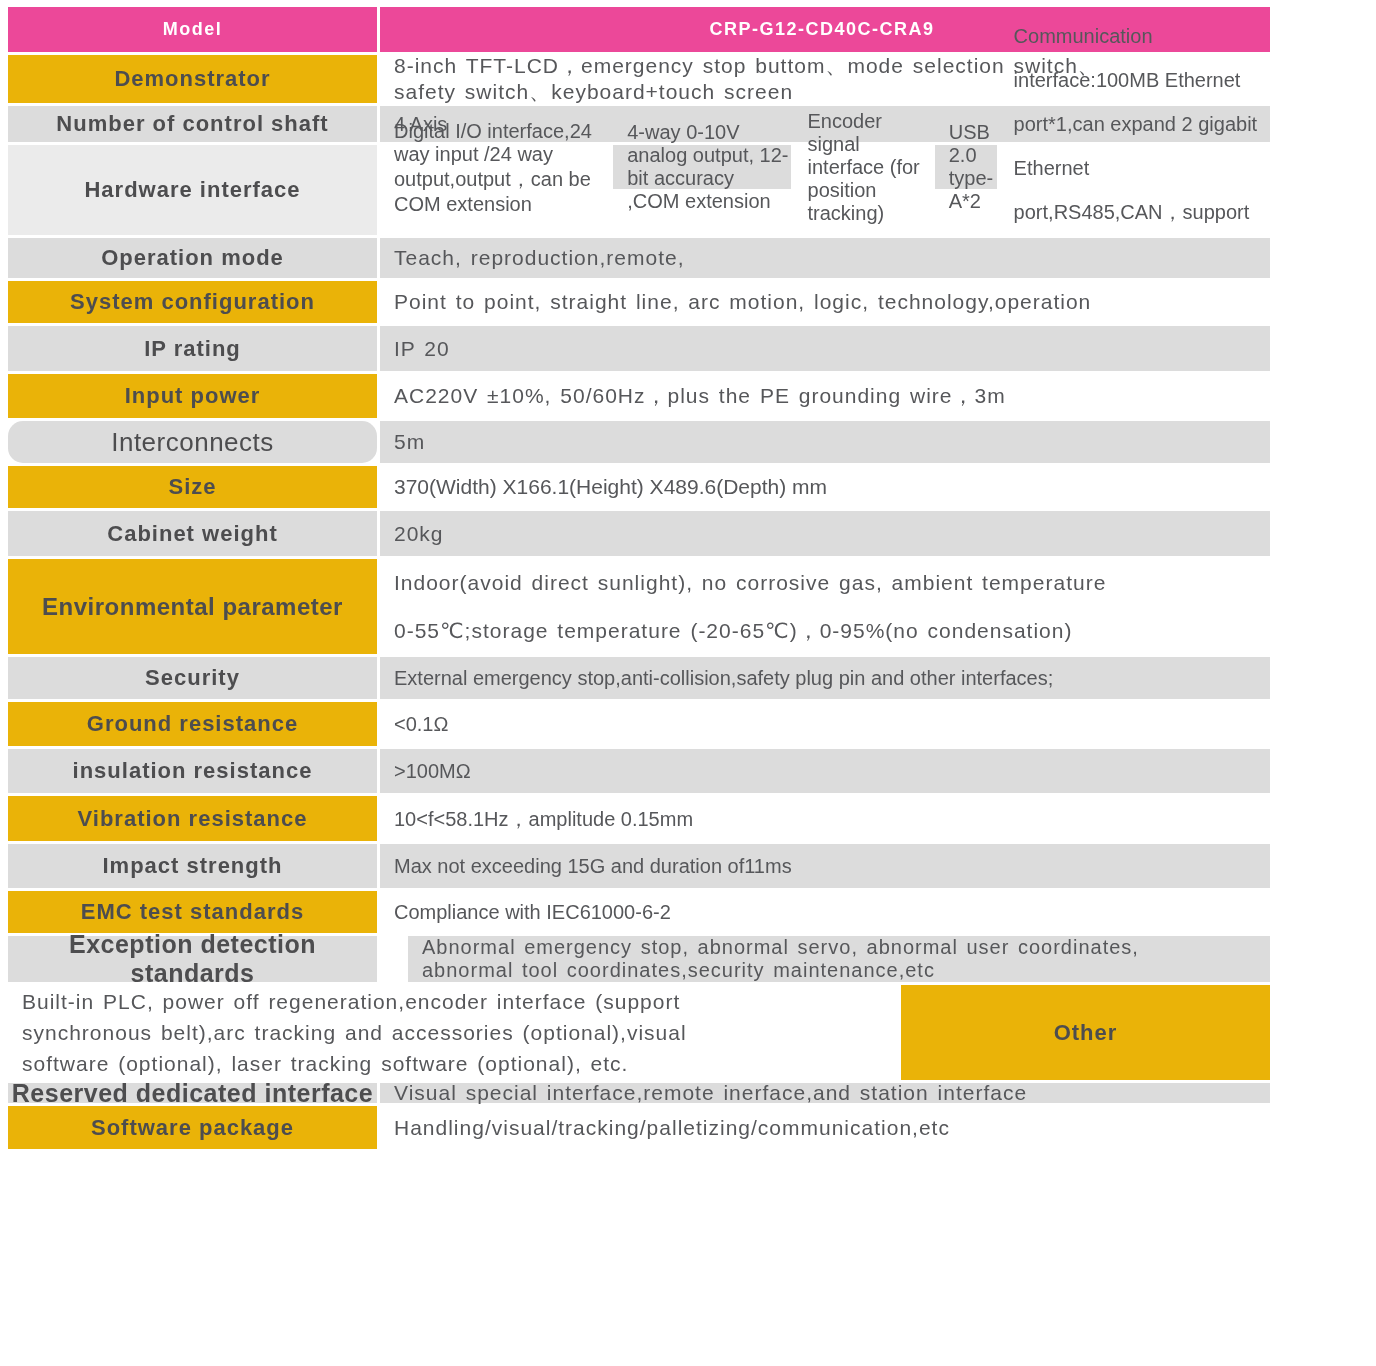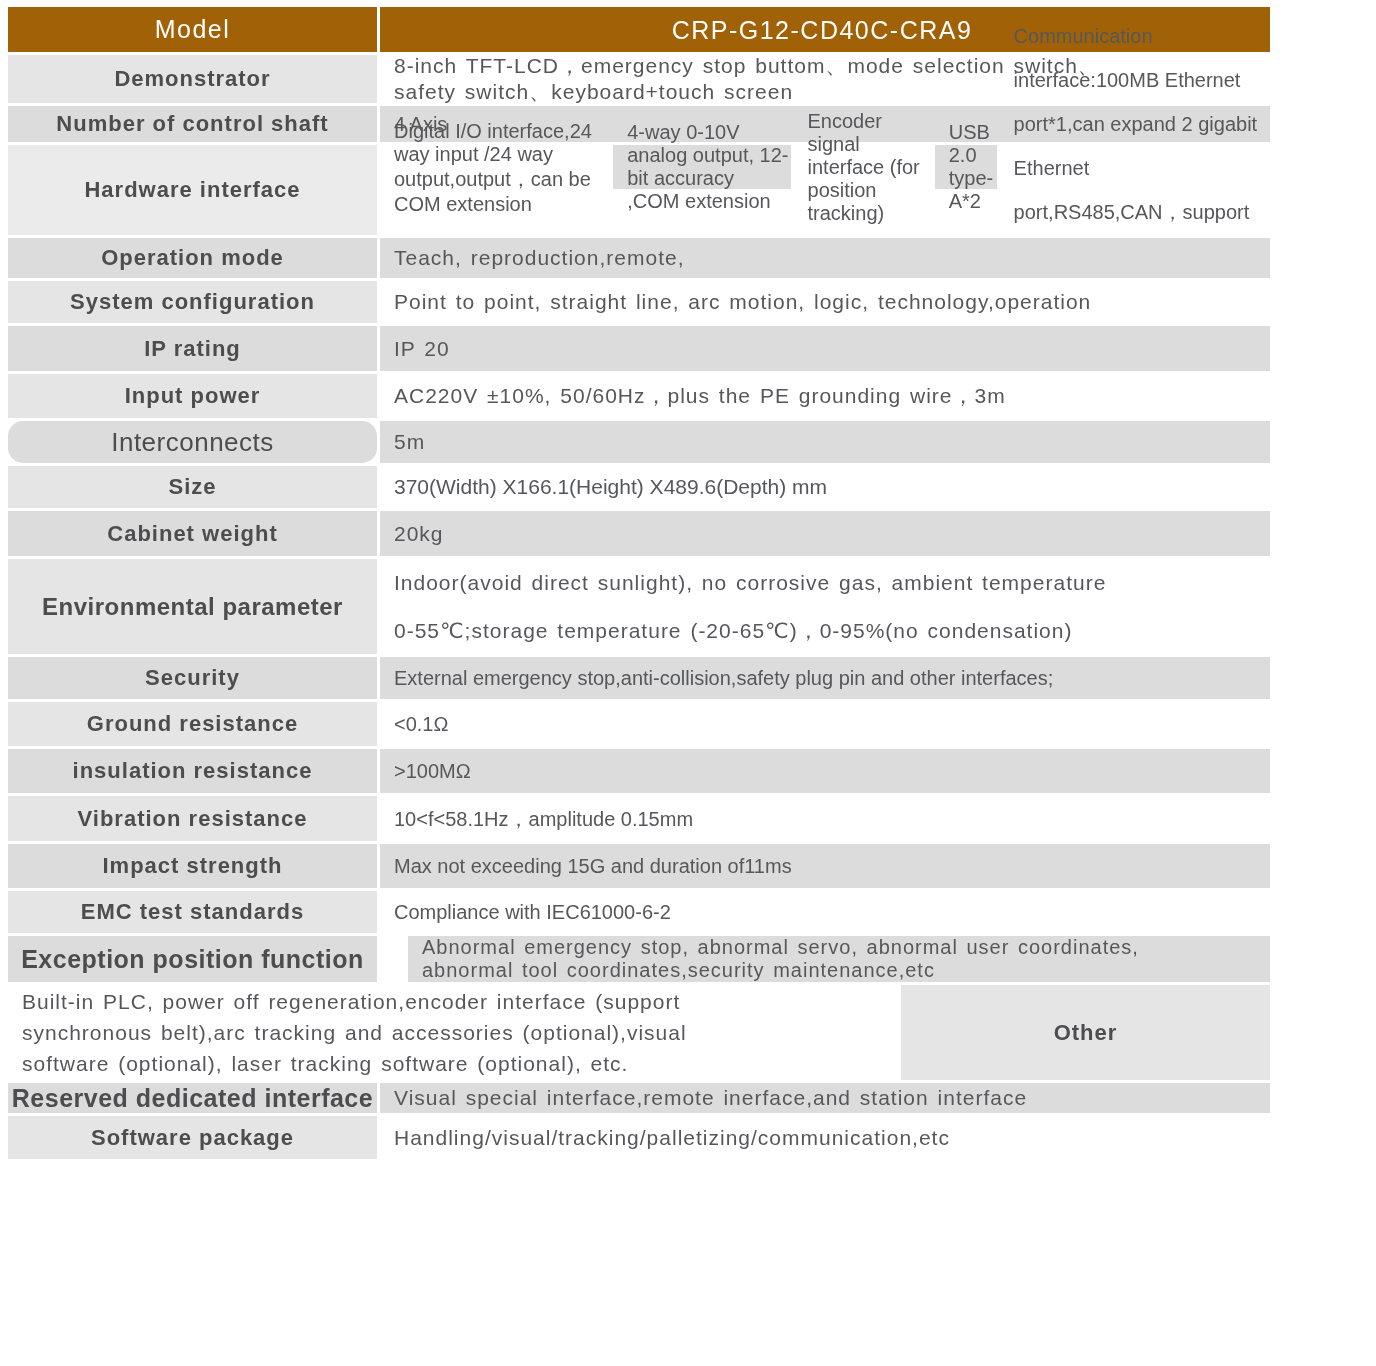--- a/index.html
+++ b/index.html
@@ -6,29 +6,29 @@
   html,body { width:1376px; height:1366px; background:#ffffff; overflow:hidden;
               font-family:"Liberation Sans","DejaVu Sans",sans-serif; }
   .spec-table { position:absolute; left:8px; top:7px; width:1262px; }
 
   .row { display:flex; gap:3px; margin-bottom:3px; }
   .cell { display:flex; align-items:center; }
 
   
   .cell-l { width:369px; flex:0 0 369px; justify-content:center; text-align:center;
             font-weight:bold; font-size:22px; letter-spacing:1px; color:#4d4d4f;
-            background:#e5e5e5; white-space:pre-line; }
+            background:#eab308; white-space:pre-line; }
   
   .cell-r { flex:1; padding-left:14px; padding-right:6px; font-size:21px; color:#56575a;
             background:#ffffff; white-space:pre-line; line-height:1.2; }
   .row.gray .cell-l, .row.gray .cell-r { background:#dcdcdc; }
 
   
-  .row.header .cell-l, .row.header .cell-r { background:#a16207; color:#ffffff;
-            font-weight:normal; font-size:25px; letter-spacing:1.5px; }
+  .row.header .cell-l, .row.header .cell-r { background:#ec4899; color:#ffffff;
+            font-weight:bold; font-size:18px; letter-spacing:1.5px; }
   .row.header .cell-r { justify-content:center; padding-left:0; }
 
   
   .hw-label { background:#ebebeb !important; }
   .hw-values { flex:1; display:flex; flex-direction:row; gap:3px; }
   .hw-values .sub { display:flex; align-items:center; padding-left:14px; font-size:20px;
             color:#56575a; background:#ffffff; white-space:pre-line; }
   .hw-values .sub.gray { background:#dcdcdc; }
 
   
@@ -39,21 +39,21 @@
   .lh48 { line-height:48px; }
   .lh23 { line-height:23px; font-size:20px;margin-left:28px; }
   .lh31 { line-height:31px; }
   .label-light { font-weight:normal; font-size:26px; letter-spacing:0.5px;border-radius:15px; }
   .label-big { font-size:24px; letter-spacing:0.5px; }
   .label-wide { font-size:25px; letter-spacing:0.5px; }
 
   
   .h45{height:45px}.h48{height:48px}.h36{height:36px}.h40{height:40px}.h42{height:42px}
   .h44{height:44px}.h46{height:46px}.h43{height:43px}.h90{height:90px}.h95{height:95px}
-  .h38{height:30px}
+  .h38{height:20px}
 </style>
 </head>
 <body>
 
 <div class="spec-table">
 
   <div class="row header h45">
     <div class="cell cell-l">Model</div>
     <div class="cell cell-r">CRP-G12-CD40C-CRA9</div>
   </div>
@@ -146,21 +146,21 @@
     <div class="cell cell-l">Impact strength</div>
     <div class="cell cell-r fs20">Max not exceeding 15G and duration of11ms</div>
   </div>
 
   <div class="row white h42">
     <div class="cell cell-l">EMC test standards</div>
     <div class="cell cell-r fs20">Compliance with IEC61000-6-2</div>
   </div>
 
   <div class="row gray h46">
-    <div class="cell cell-l label-wide">Exception position function</div>
+    <div class="cell cell-l label-wide">Exception detection standards</div>
     <div class="cell cell-r spaced lh23">Abnormal emergency stop, abnormal servo, abnormal user coordinates,
 abnormal tool coordinates,security maintenance,etc</div>
   </div>
 
   <div class="row white h95">
     <div class="cell cell-r spaced lh31">Built-in PLC, power off regeneration,encoder interface (support
 synchronous belt),arc tracking and accessories (optional),visual
 software (optional), laser tracking software (optional), etc.</div>
     <div class="cell cell-l">Other</div>
   </div>

